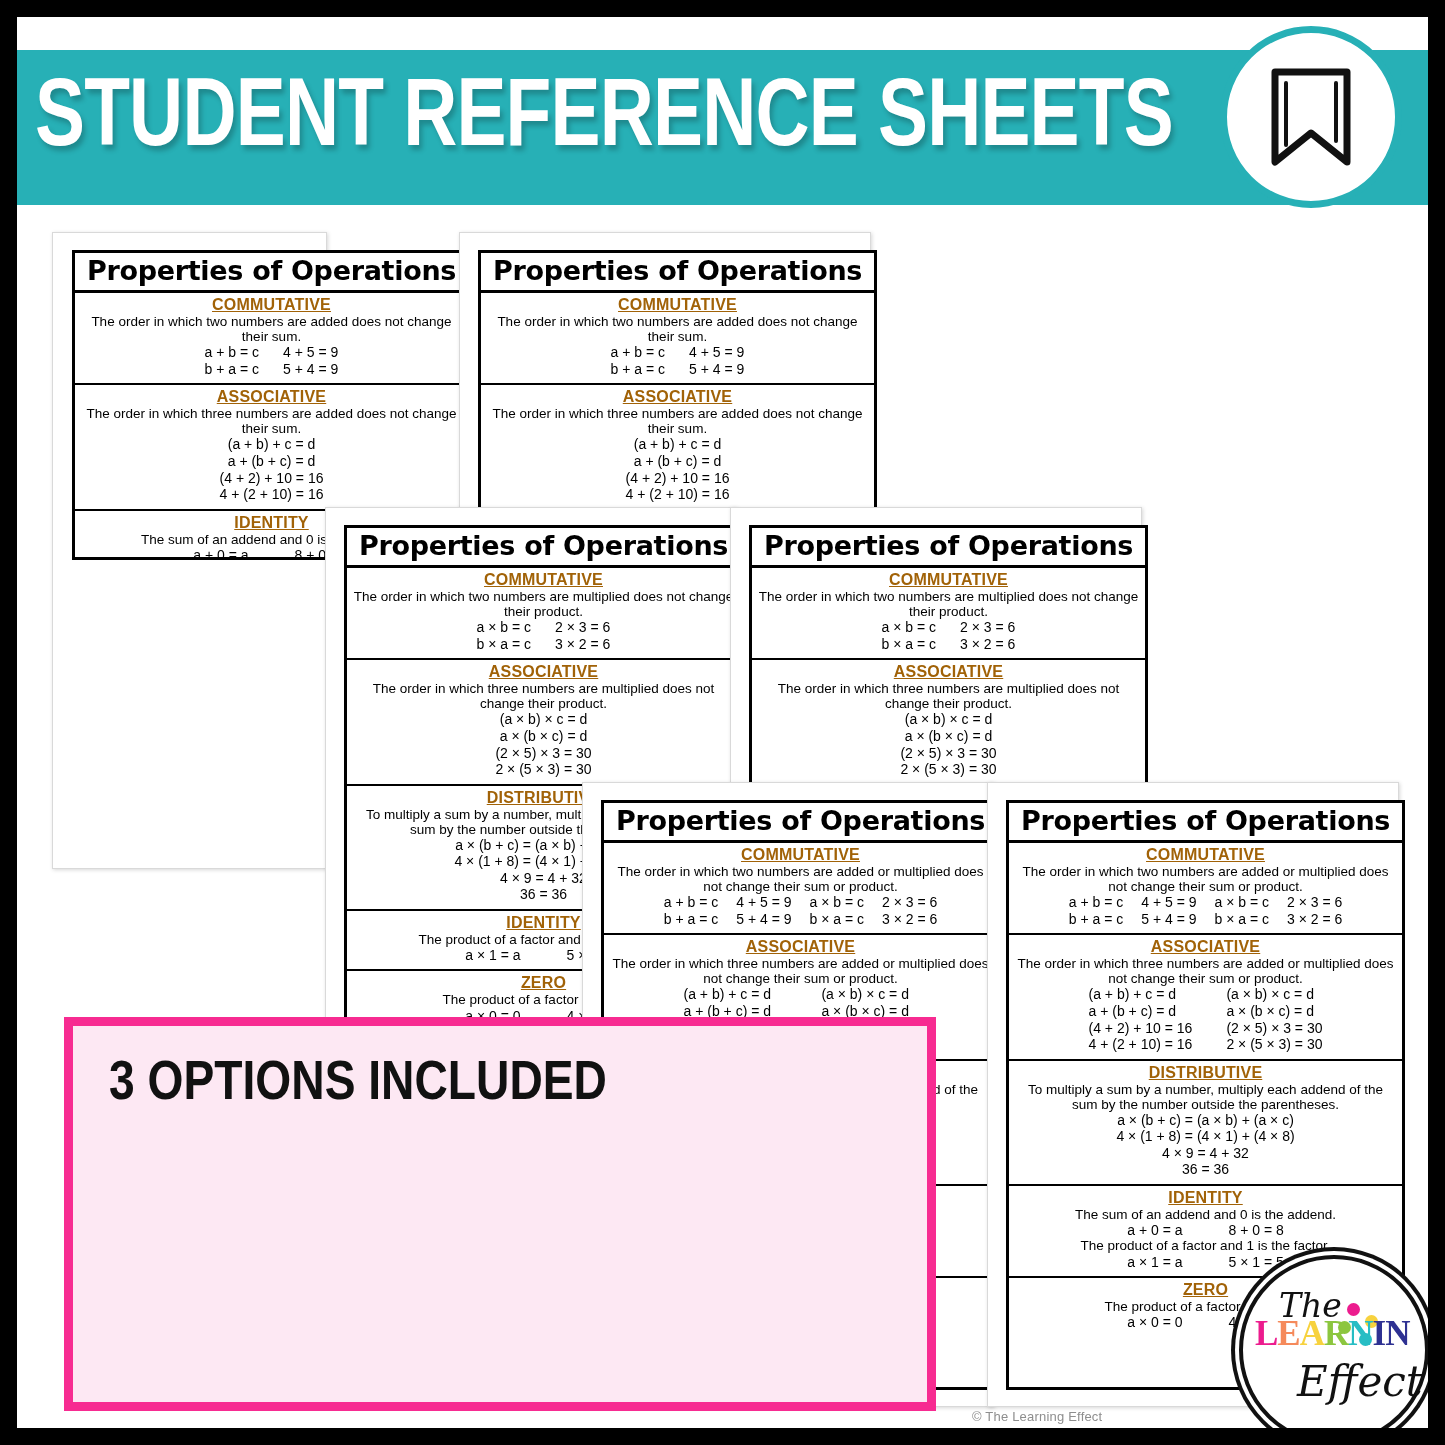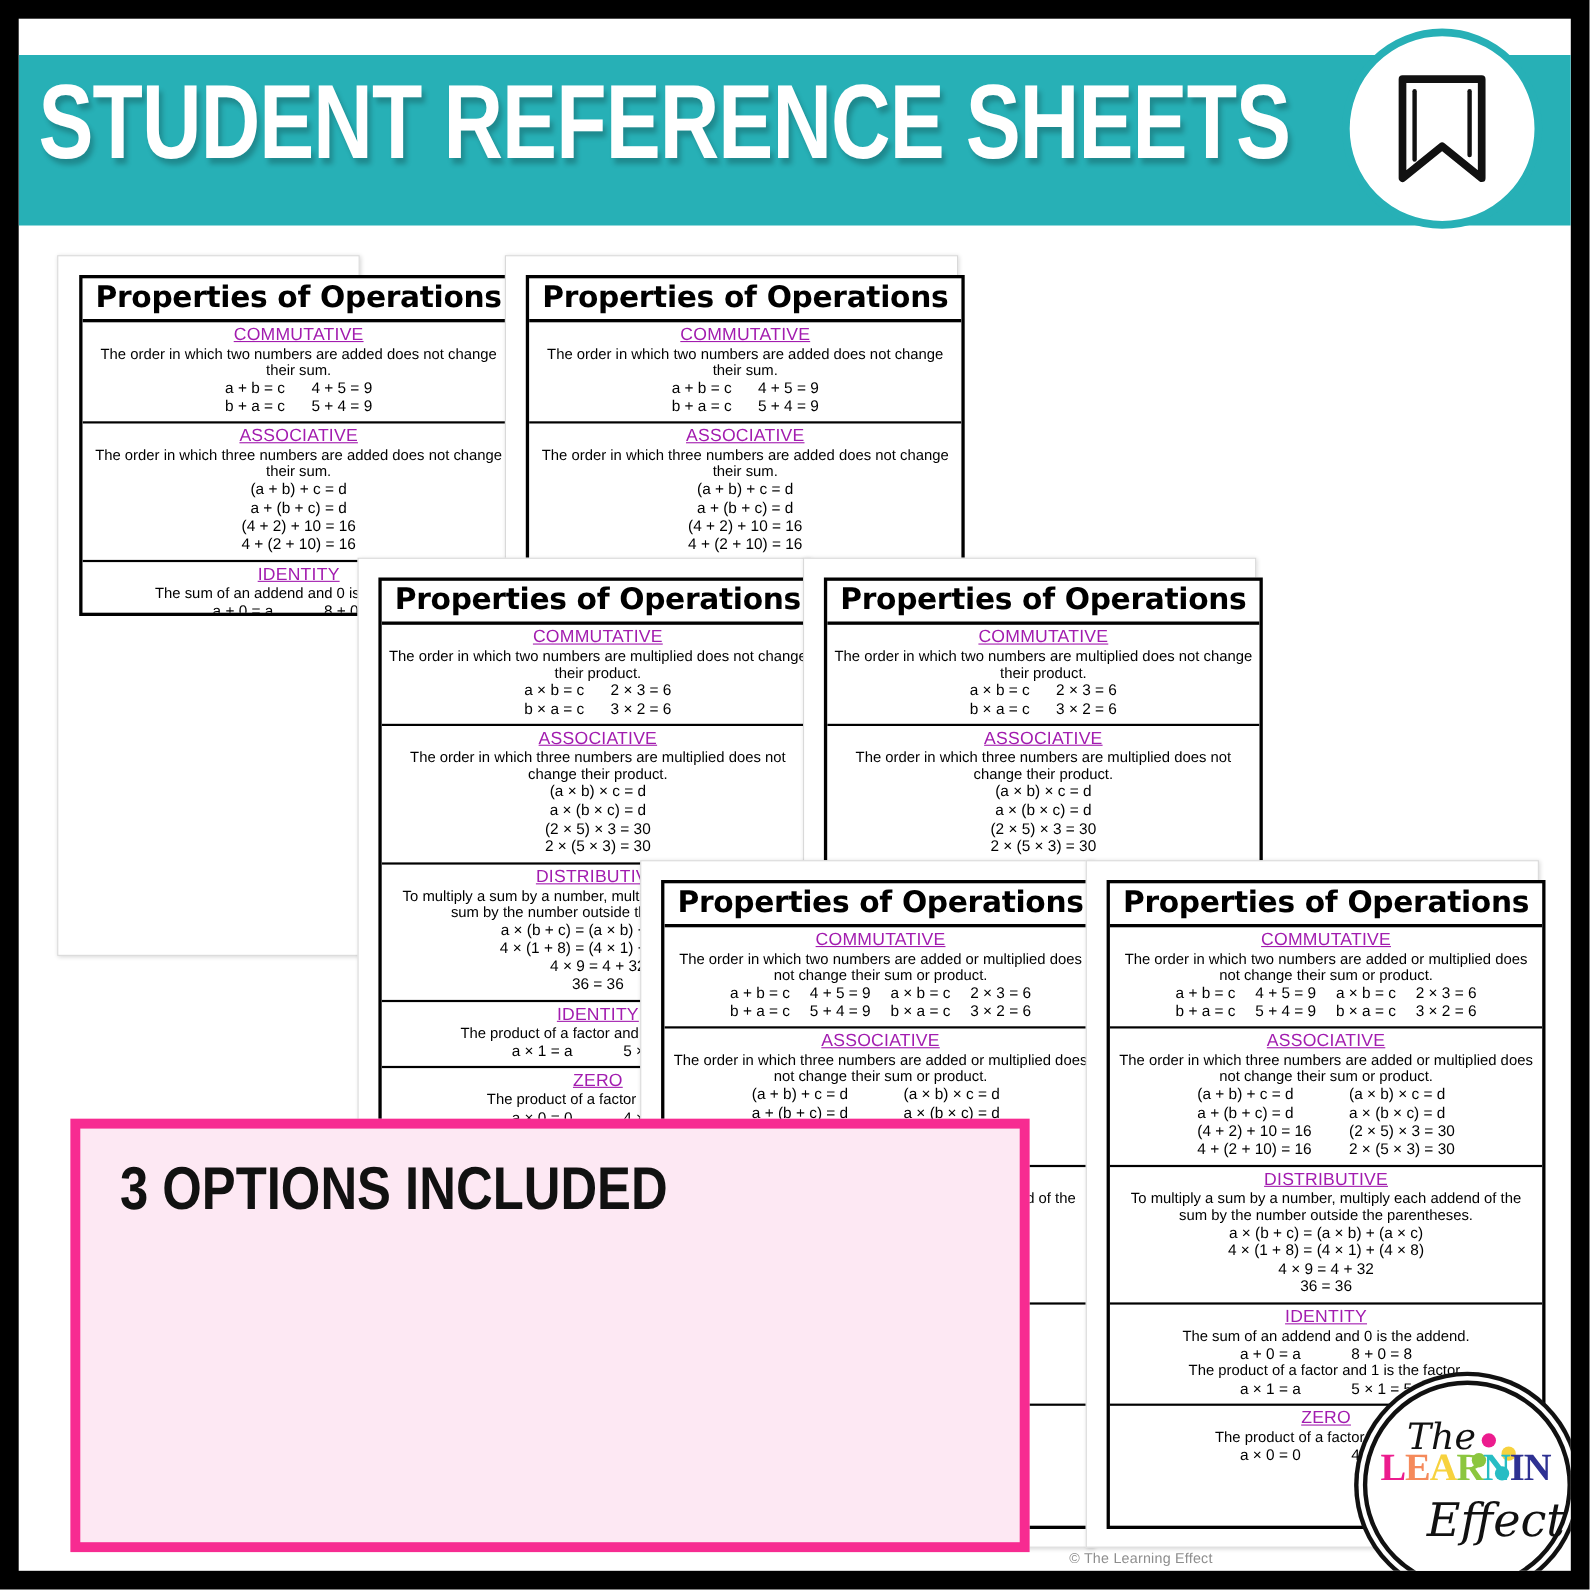--- a/index.html
+++ b/index.html
@@ -82,22 +82,22 @@
   }
   .prop-block {
     border-bottom:2px solid #000;
     padding:4px 6px 6px 6px;
     text-align:center;
   }
   .prop-block:last-child { border-bottom:none; }
   .prop-name {
     text-decoration:underline;
     font-family:"Liberation Sans", sans-serif;
-    font-weight:400;
-    color:#a21caf;
+    font-weight:700;
+    color:#a16207;
     display:block;
     letter-spacing:0.2px;
   }
   .prop-desc {
     font-family:"Liberation Sans", sans-serif;
     color:#000;
     display:block;
     line-height:1.12;
   }
   .prop-eq {

